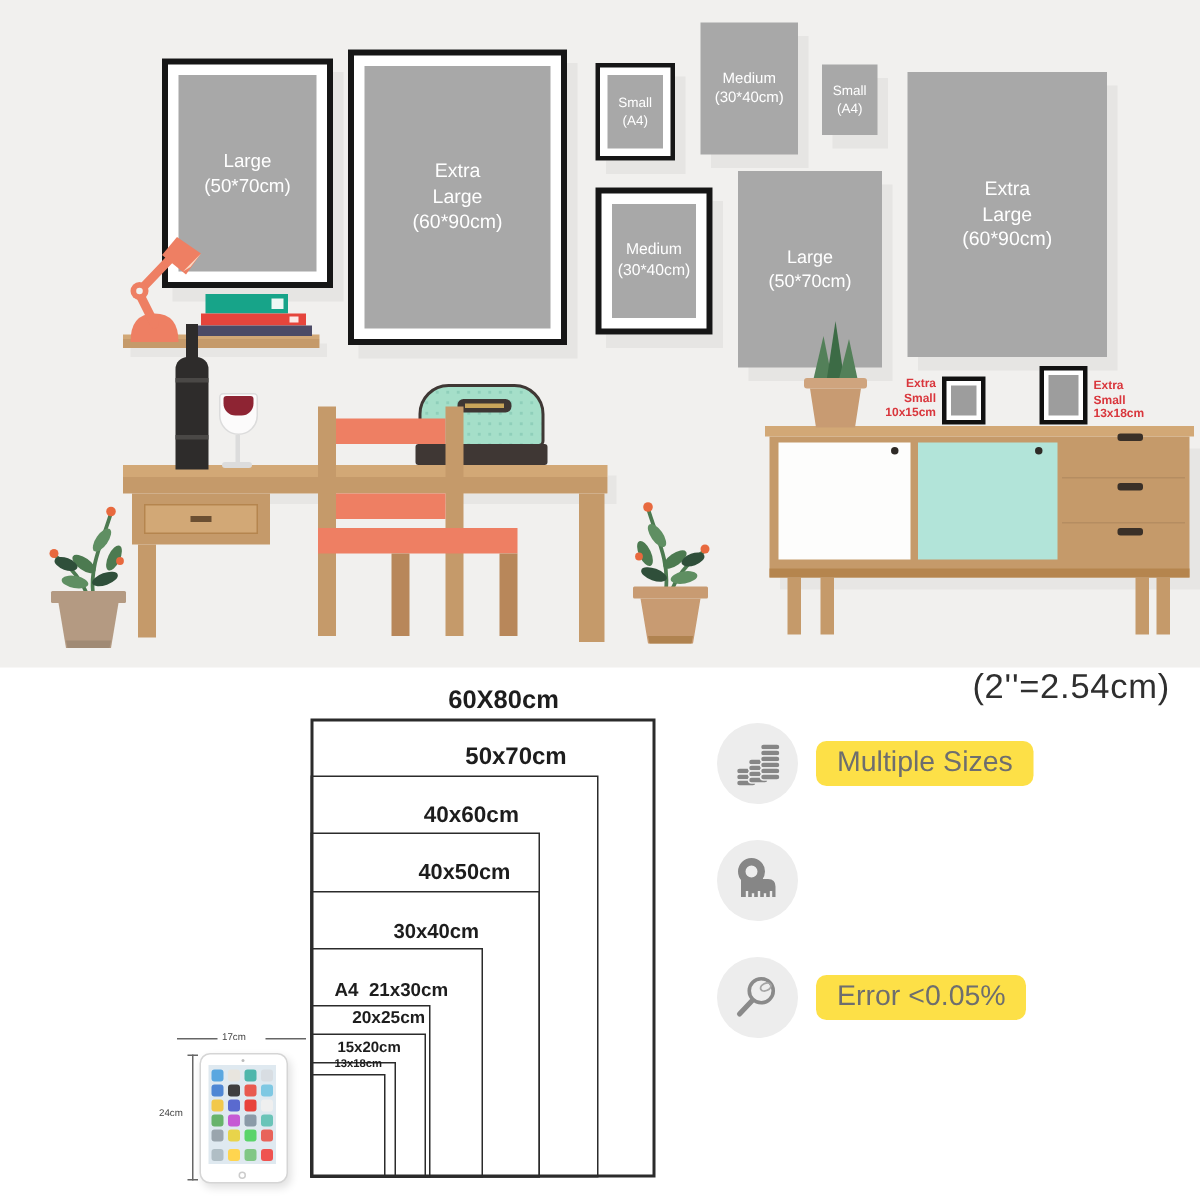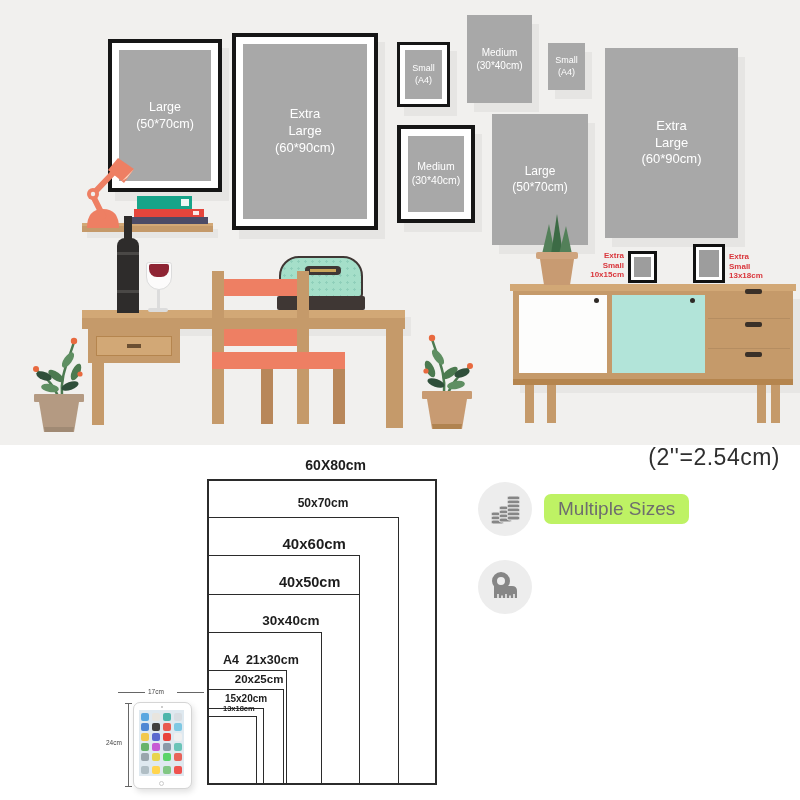--- a/index.html
+++ b/index.html
@@ -75,21 +75,21 @@
   .tablet-screen{position:absolute;left:5px;top:7px;width:45px;height:66px;background:#dfe9f0;overflow:hidden;}
   .app{position:absolute;width:8px;height:8px;border-radius:2px;}
   .home-btn{position:absolute;left:25px;bottom:2px;width:5px;height:5px;border:1px solid #ccc;border-radius:50%;box-sizing:border-box;}
   .cam-dot{position:absolute;left:27px;top:3px;width:2px;height:2px;background:#bbb;border-radius:50%;}
   .measure{position:absolute;font-size:6.5px;color:#444;}
   .mline{position:absolute;background:#666;}
 
   .feature{position:absolute;left:478px;display:flex;align-items:center;gap:12px;}
   .fcircle{width:54px;height:54px;border-radius:50%;background:#ededed;display:flex;
            align-items:center;justify-content:center;flex:0 0 auto;}
-  .fpill{background:#bef264;border-radius:7px;padding:4px 14px;font-size:19px;color:#6e6e6e;white-space:nowrap;}
+  .fpill{background:#fde047;border-radius:7px;padding:4px 14px;font-size:19px;color:#6e6e6e;white-space:nowrap;}
 </style>
 </head>
 <body>
 
 <div class="page">
 
   <div class="scene">
 
     <div class="wf wf-black wf0">
       <div class="photo"></div>
@@ -243,23 +243,23 @@
       <circle cx="18" cy="37" r="3" fill="#e8693e"></circle>
       <circle cx="62" cy="42" r="2.6" fill="#e8693e"></circle>
       <rect x="16" y="62" width="50" height="8" rx="1" fill="#c89b72"></rect>
       <polygon points="21,70 61,70 56,100 26,100" fill="#c89b72"></polygon>
       <polygon points="26,95 56,95 55,100 27,100" fill="#b08350"></polygon>
     </svg>
   </div>
 
   <div id="size-chart">
       <div class="size-rect" style="left: 207px; top: 478.6px; width: 229.8px; height: 306.4px; border-width: 2px;"></div>
-      <span class="size-label" style="left: 335.688px; top: 457.6px; font-size: 14px;">60X80cm</span>
+      <span class="size-label" style="left: 335.688px; top: 457.6px; font-size: 17px;">60X80cm</span>
       <div class="size-rect" style="left: 207px; top: 516.9px; width: 191.5px; height: 268.1px; border-width: 1.6px;"></div>
-      <span class="size-label" style="left: 323px; top: 496.9px; font-size: 12px;">50x70cm</span>
+      <span class="size-label" style="left: 344px; top: 496.9px; font-size: 16px;">50x70cm</span>
       <div class="size-rect" style="left: 207px; top: 555.2px; width: 153.2px; height: 229.8px; border-width: 1.6px;"></div>
       <span class="size-label" style="left: 314.24px; top: 536.2px; font-size: 15px;">40x60cm</span>
       <div class="size-rect" style="left: 207px; top: 593.5px; width: 153.2px; height: 191.5px; border-width: 1.4px;"></div>
       <span class="size-label" style="left: 309.644px; top: 575px; font-size: 14.5px;">40x50cm</span>
       <div class="size-rect" style="left: 207px; top: 631.8px; width: 114.9px; height: 153.2px; border-width: 1.4px;"></div>
       <span class="size-label" style="left: 290.877px; top: 614.3px; font-size: 13.5px;">30x40cm</span>
       <div class="size-rect" style="left: 207px; top: 670.1px; width: 80.43px; height: 114.9px; border-width: 1.2px;"></div>
       <span class="size-label" style="left: 260.888px; top: 653.6px; font-size: 12.5px;">A4  21x30cm</span>
       <div class="size-rect" style="left: 207px; top: 689.25px; width: 76.6px; height: 95.75px; border-width: 1.2px;"></div>
       <span class="size-label" style="left: 259.088px; top: 673.75px; font-size: 11.5px;">20x25cm</span>
@@ -341,15 +341,25 @@
           <line x1="10" y1="28" x2="10" y2="24"></line>
             <line x1="14" y1="28" x2="14" y2="25.5"></line>
           <line x1="18" y1="28" x2="18" y2="24"></line>
             <line x1="22" y1="28" x2="22" y2="25.5"></line>
             <line x1="26" y1="28" x2="26" y2="24"></line>
         </g>
       </svg>
     </div>
   </div>
 
+  <div class="feature" style="top:638px;">
+    <div class="fcircle">
+      <svg width="34" height="34" viewBox="0 0 34 34">
+        <circle cx="19.5" cy="12.5" r="8" fill="none" stroke="#8a8a8a" stroke-width="2.4"></circle>
+        <ellipse cx="22.5" cy="10" rx="3.6" ry="2.4" transform="rotate(-25 22.5 10)" fill="none" stroke="#a5a5a5" stroke-width="1.2"></ellipse>
+        <line x1="13.5" y1="19" x2="5" y2="28" stroke="#8a8a8a" stroke-width="3.4" stroke-linecap="round"></line>
+      </svg>
+    </div>
+    <span class="fpill">Error &lt;0.05%</span>
+  </div>
 
 
 </div>
 
 </body></html>

